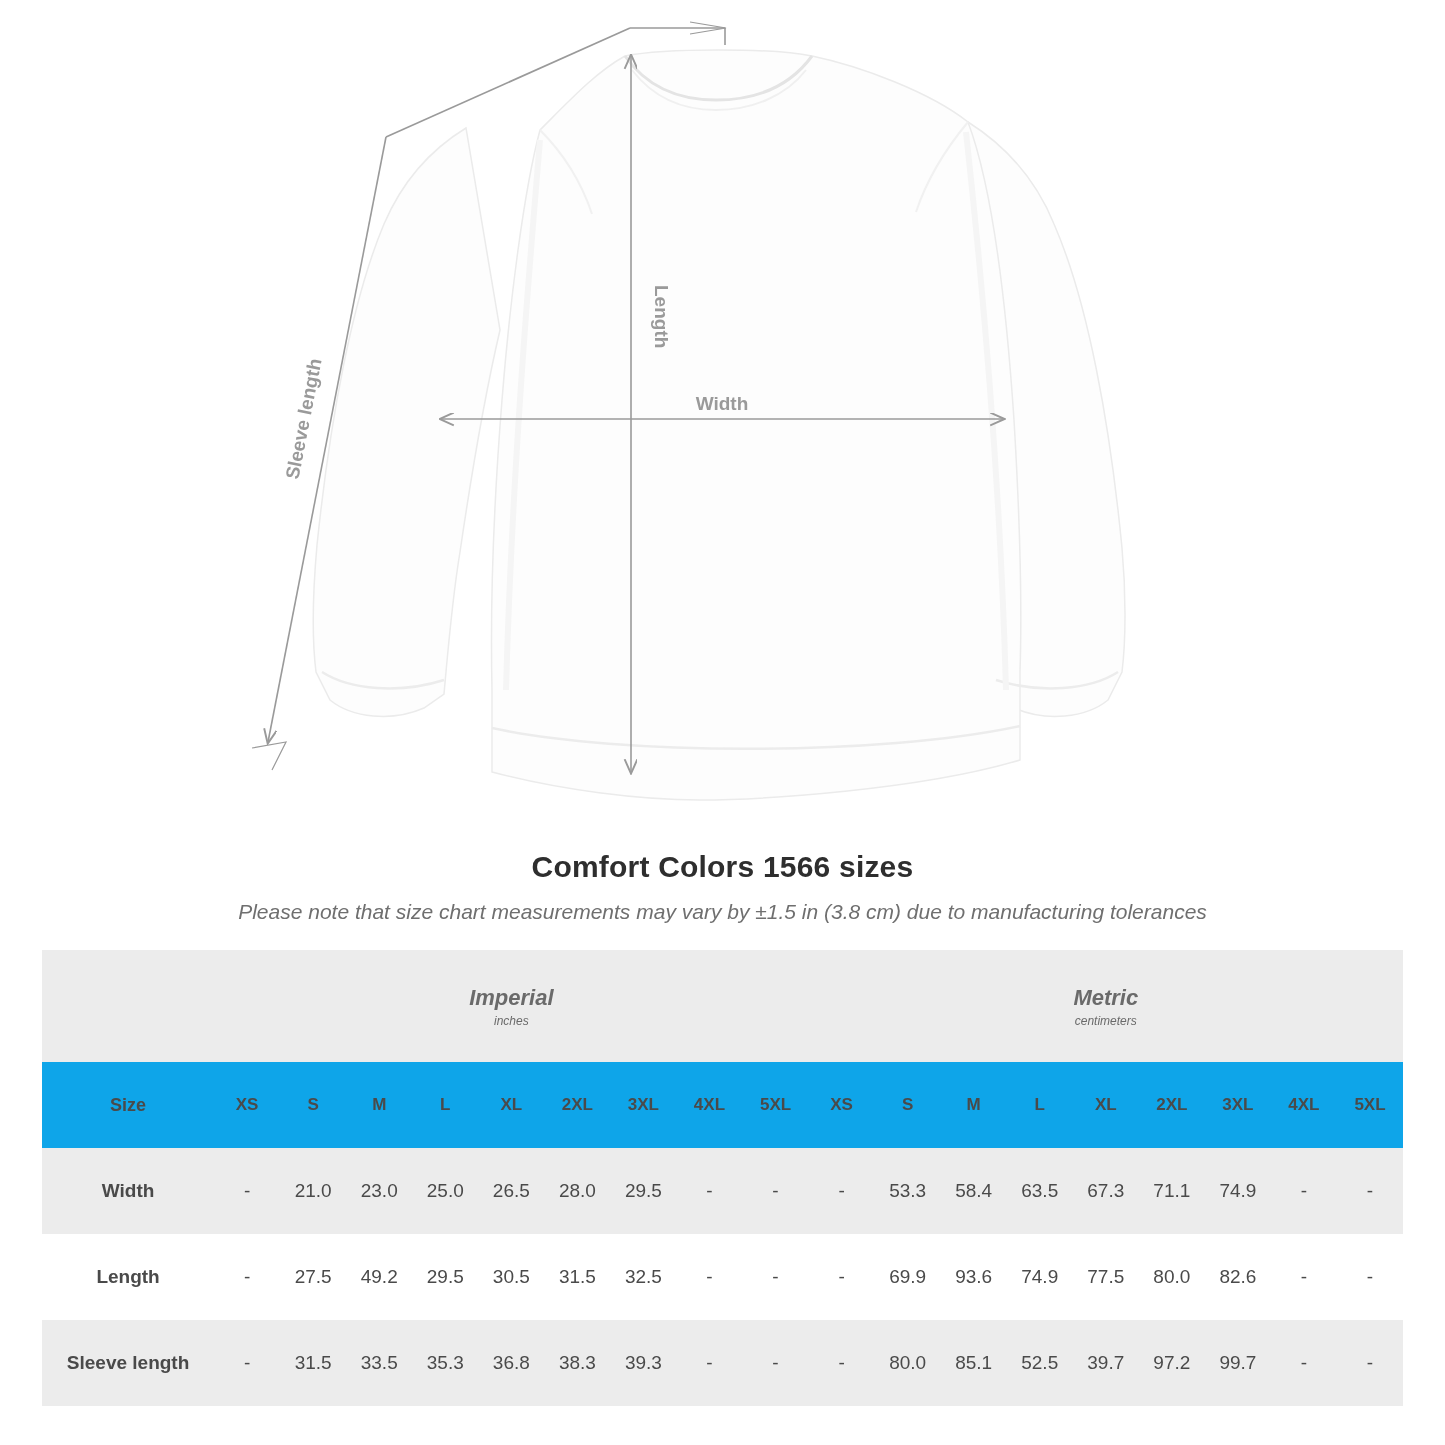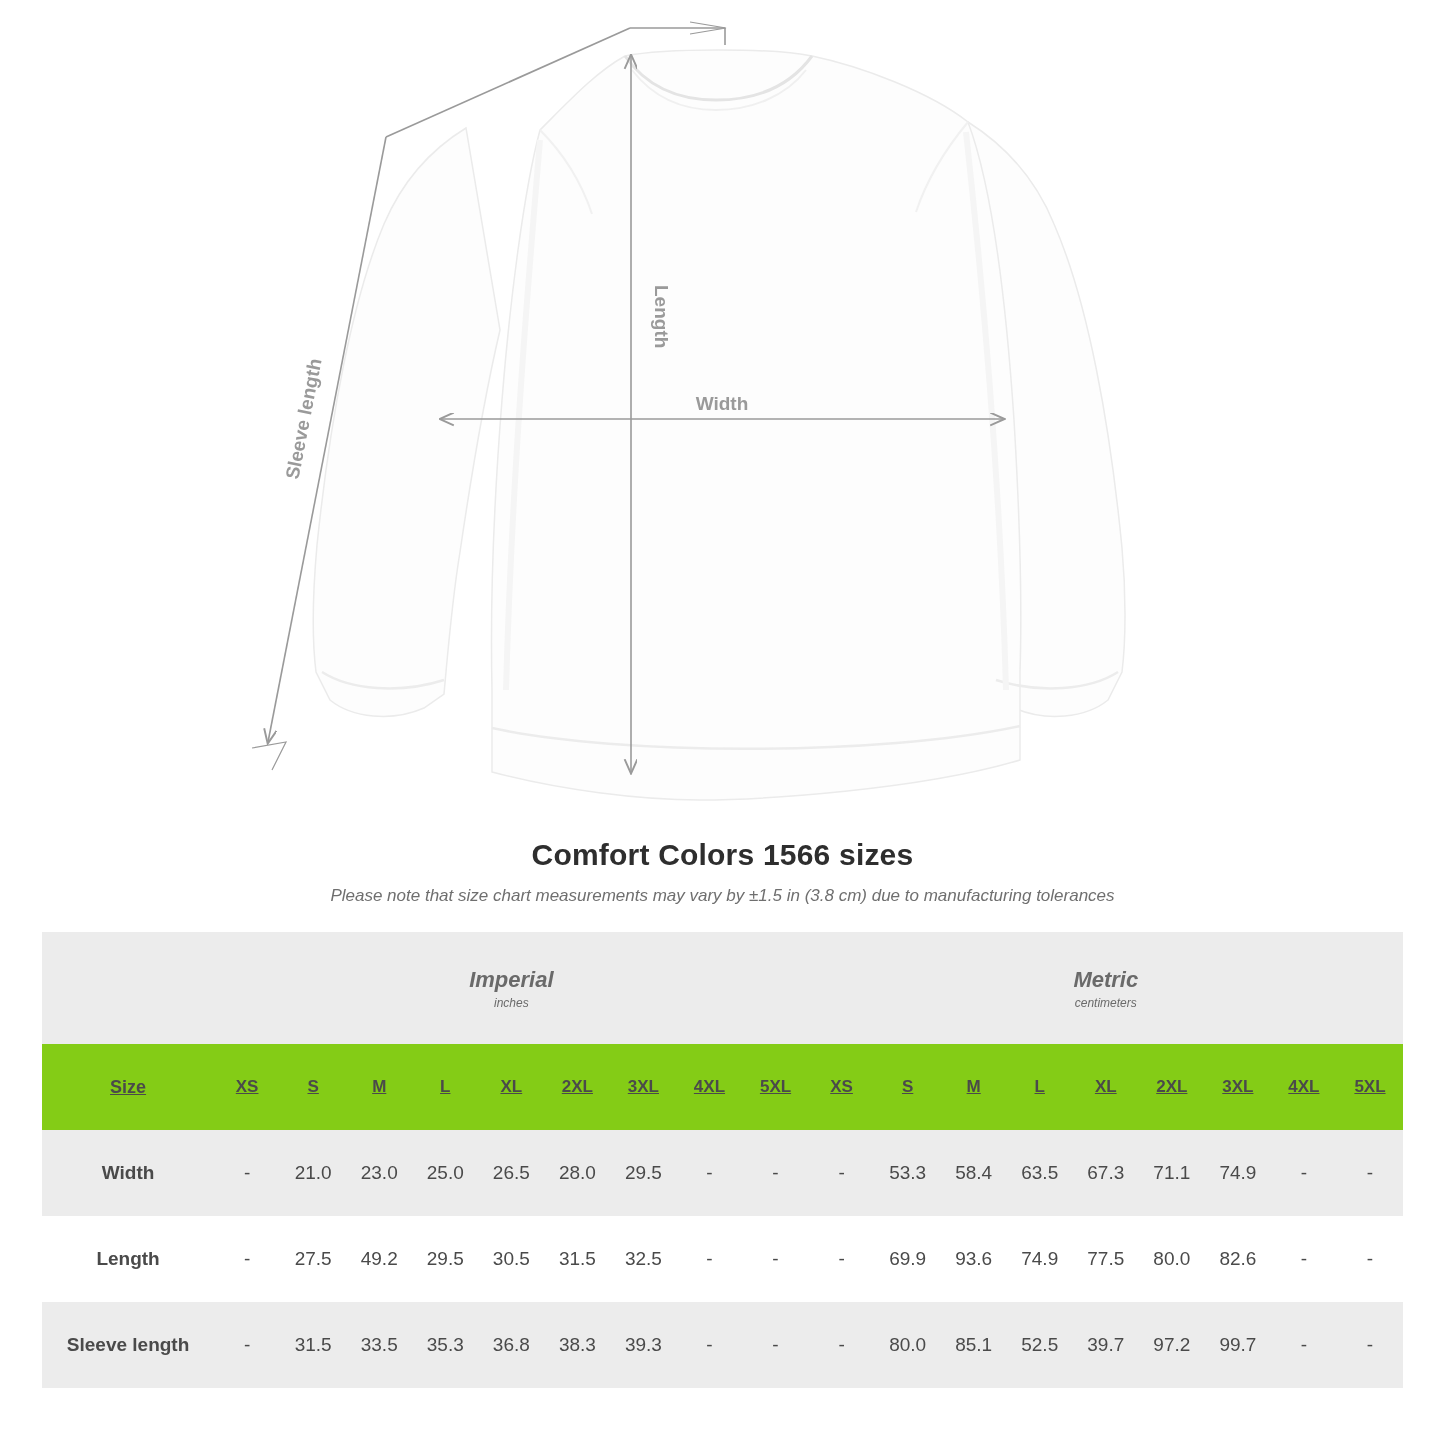--- a/index.html
+++ b/index.html
@@ -32,25 +32,25 @@
 
   
   .title-block {
     text-align: center;
     padding-top: 4px;
   }
   .chart-title {
     font-size: 30px;
     font-weight: bold;
     color: #2e2e2e;
-    margin: 4px;
+    margin: 16px;
     letter-spacing: 0.2px;
   }
   .chart-note {
-    font-size: 17px;
+    font-size: 21px;
     font-style: italic;
     color: #6f6f6f;
     margin: 14px 0 0 0;
   }
 
   
   .table-wrap {
     margin-top: 26px;
     padding: 0 42px;
   }
@@ -75,26 +75,25 @@
     color: #6a6a6a;
     line-height: 1.25;
   }
   .unit-cell .unit-sub {
     font-size: 12px;
     font-style: italic;
     color: #6a6a6a;
     padding-top: 2px;
   }
   .head-row td {
-    background: #84cc16;
+    background: #0ea5e9;
     height: 84px;
     font-size: 17px;
     font-weight: bold;
     color: #4a4a4a;
-    text-decoration: underline;
   }
   .head-row td.rowlabel {
     font-size: 18px;
   }
   tr.data-row td {
     height: 84px;
     font-size: 19px;
     color: #4a4a4a;
   }
   tr.data-row.shade td {

